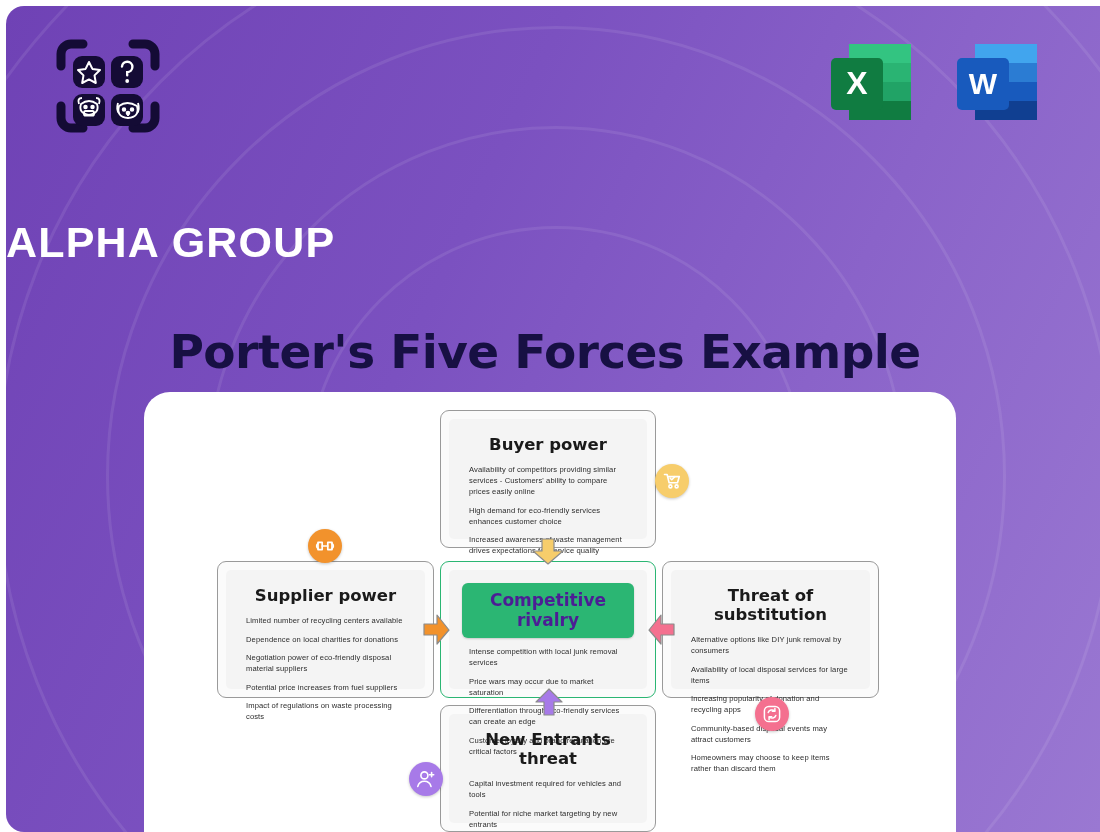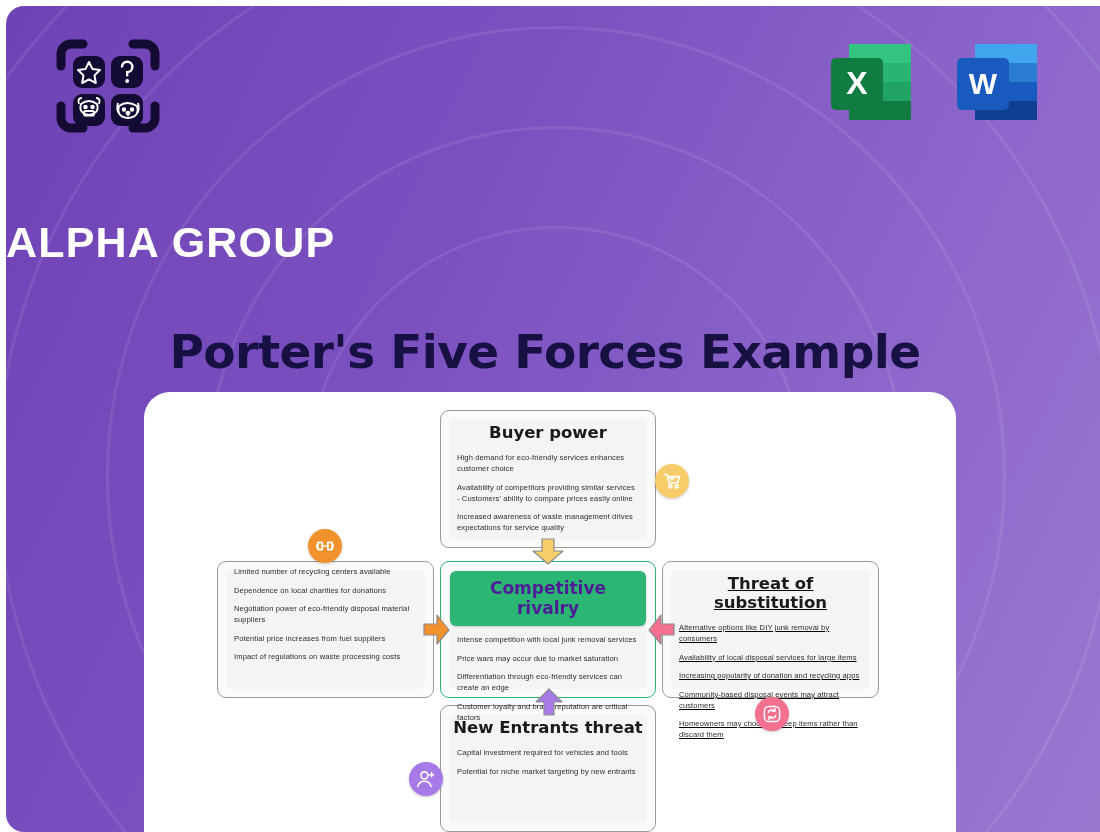--- a/index.html
+++ b/index.html
@@ -66,21 +66,21 @@
     background:#ffffff;
     border-radius:26px 26px 0 0;
   }
 
   
   .box{
     position:absolute;
     background:#fbfbfb;
     border:1px solid #9a9a9a;
     border-radius:9px;
-    padding:0;
+    padding:12px;
   }
   .box-inner{
     position:absolute; left:8px; top:8px; right:8px; bottom:8px;
     background:#f4f4f4;
     border-radius:5px;
   }
   .box-title{
     position:relative; z-index:2;
     text-align:center;
     font-family:"DejaVu Sans", sans-serif;
@@ -108,21 +108,21 @@
     line-height:1.45;
     color:#2c2c2c;
     margin-bottom:7.5px;
     letter-spacing:.1px;
   }
 
   
   #box-buyer      { left:440px; top:410px;  width:216px; height:138px; }
   #box-supplier   { left:217px; top:561px;  width:217px; height:137px; }
   #box-rivalry    { left:440px; top:561px;  width:216px; height:137px; }
-  #box-substitution{left:662px; top:561px;  width:217px; height:137px;text-decoration:underline; }
+  #box-substitution{left:662px; top:561px;  width:217px; height:137px; }
   #box-entrants   { left:440px; top:705px;  width:216px; height:127px; }
 
   #box-rivalry{ border-color:#2bb673; border-width:1.5px; }
 
   
   .arrow{ position:absolute; z-index:5; }
   .arrow svg{ display:block; }
 
   
   .badge{
@@ -278,28 +278,29 @@
         <path d="M2.8 18.4 a6.8 6.8 0 0 1 13.2 0"></path>
         <path d="M16.6 4.6 v4.2 M14.5 6.7 h4.2"></path>
       </g>
     </svg>
   </div>
 
   <div class="box" id="box-buyer">
     <div class="box-inner"></div>
     <div class="box-title">Buyer power</div>
     <ul class="bullets">
+      <li>Availability of competitors providing similar services  - Customers' ability to compare prices easily online</li>
       <li>High demand for eco-friendly services enhances customer choice</li>
-      <li>Availability of competitors providing similar services  - Customers' ability to compare prices easily online</li>
       <li>Increased awareness of waste management drives expectations for service quality</li>
     </ul>
   </div>
 
   <div class="box" id="box-supplier">
     <div class="box-inner"></div>
+    <div class="box-title">Supplier power</div>
     <ul class="bullets">
       <li>Limited number of recycling centers available</li>
       <li>Dependence on local charities for donations</li>
       <li>Negotiation power of eco-friendly disposal material suppliers</li>
       <li>Potential price increases from fuel suppliers</li>
       <li>Impact of regulations on waste processing costs</li>
     </ul>
   </div>
 
   <div class="box" id="box-rivalry">

